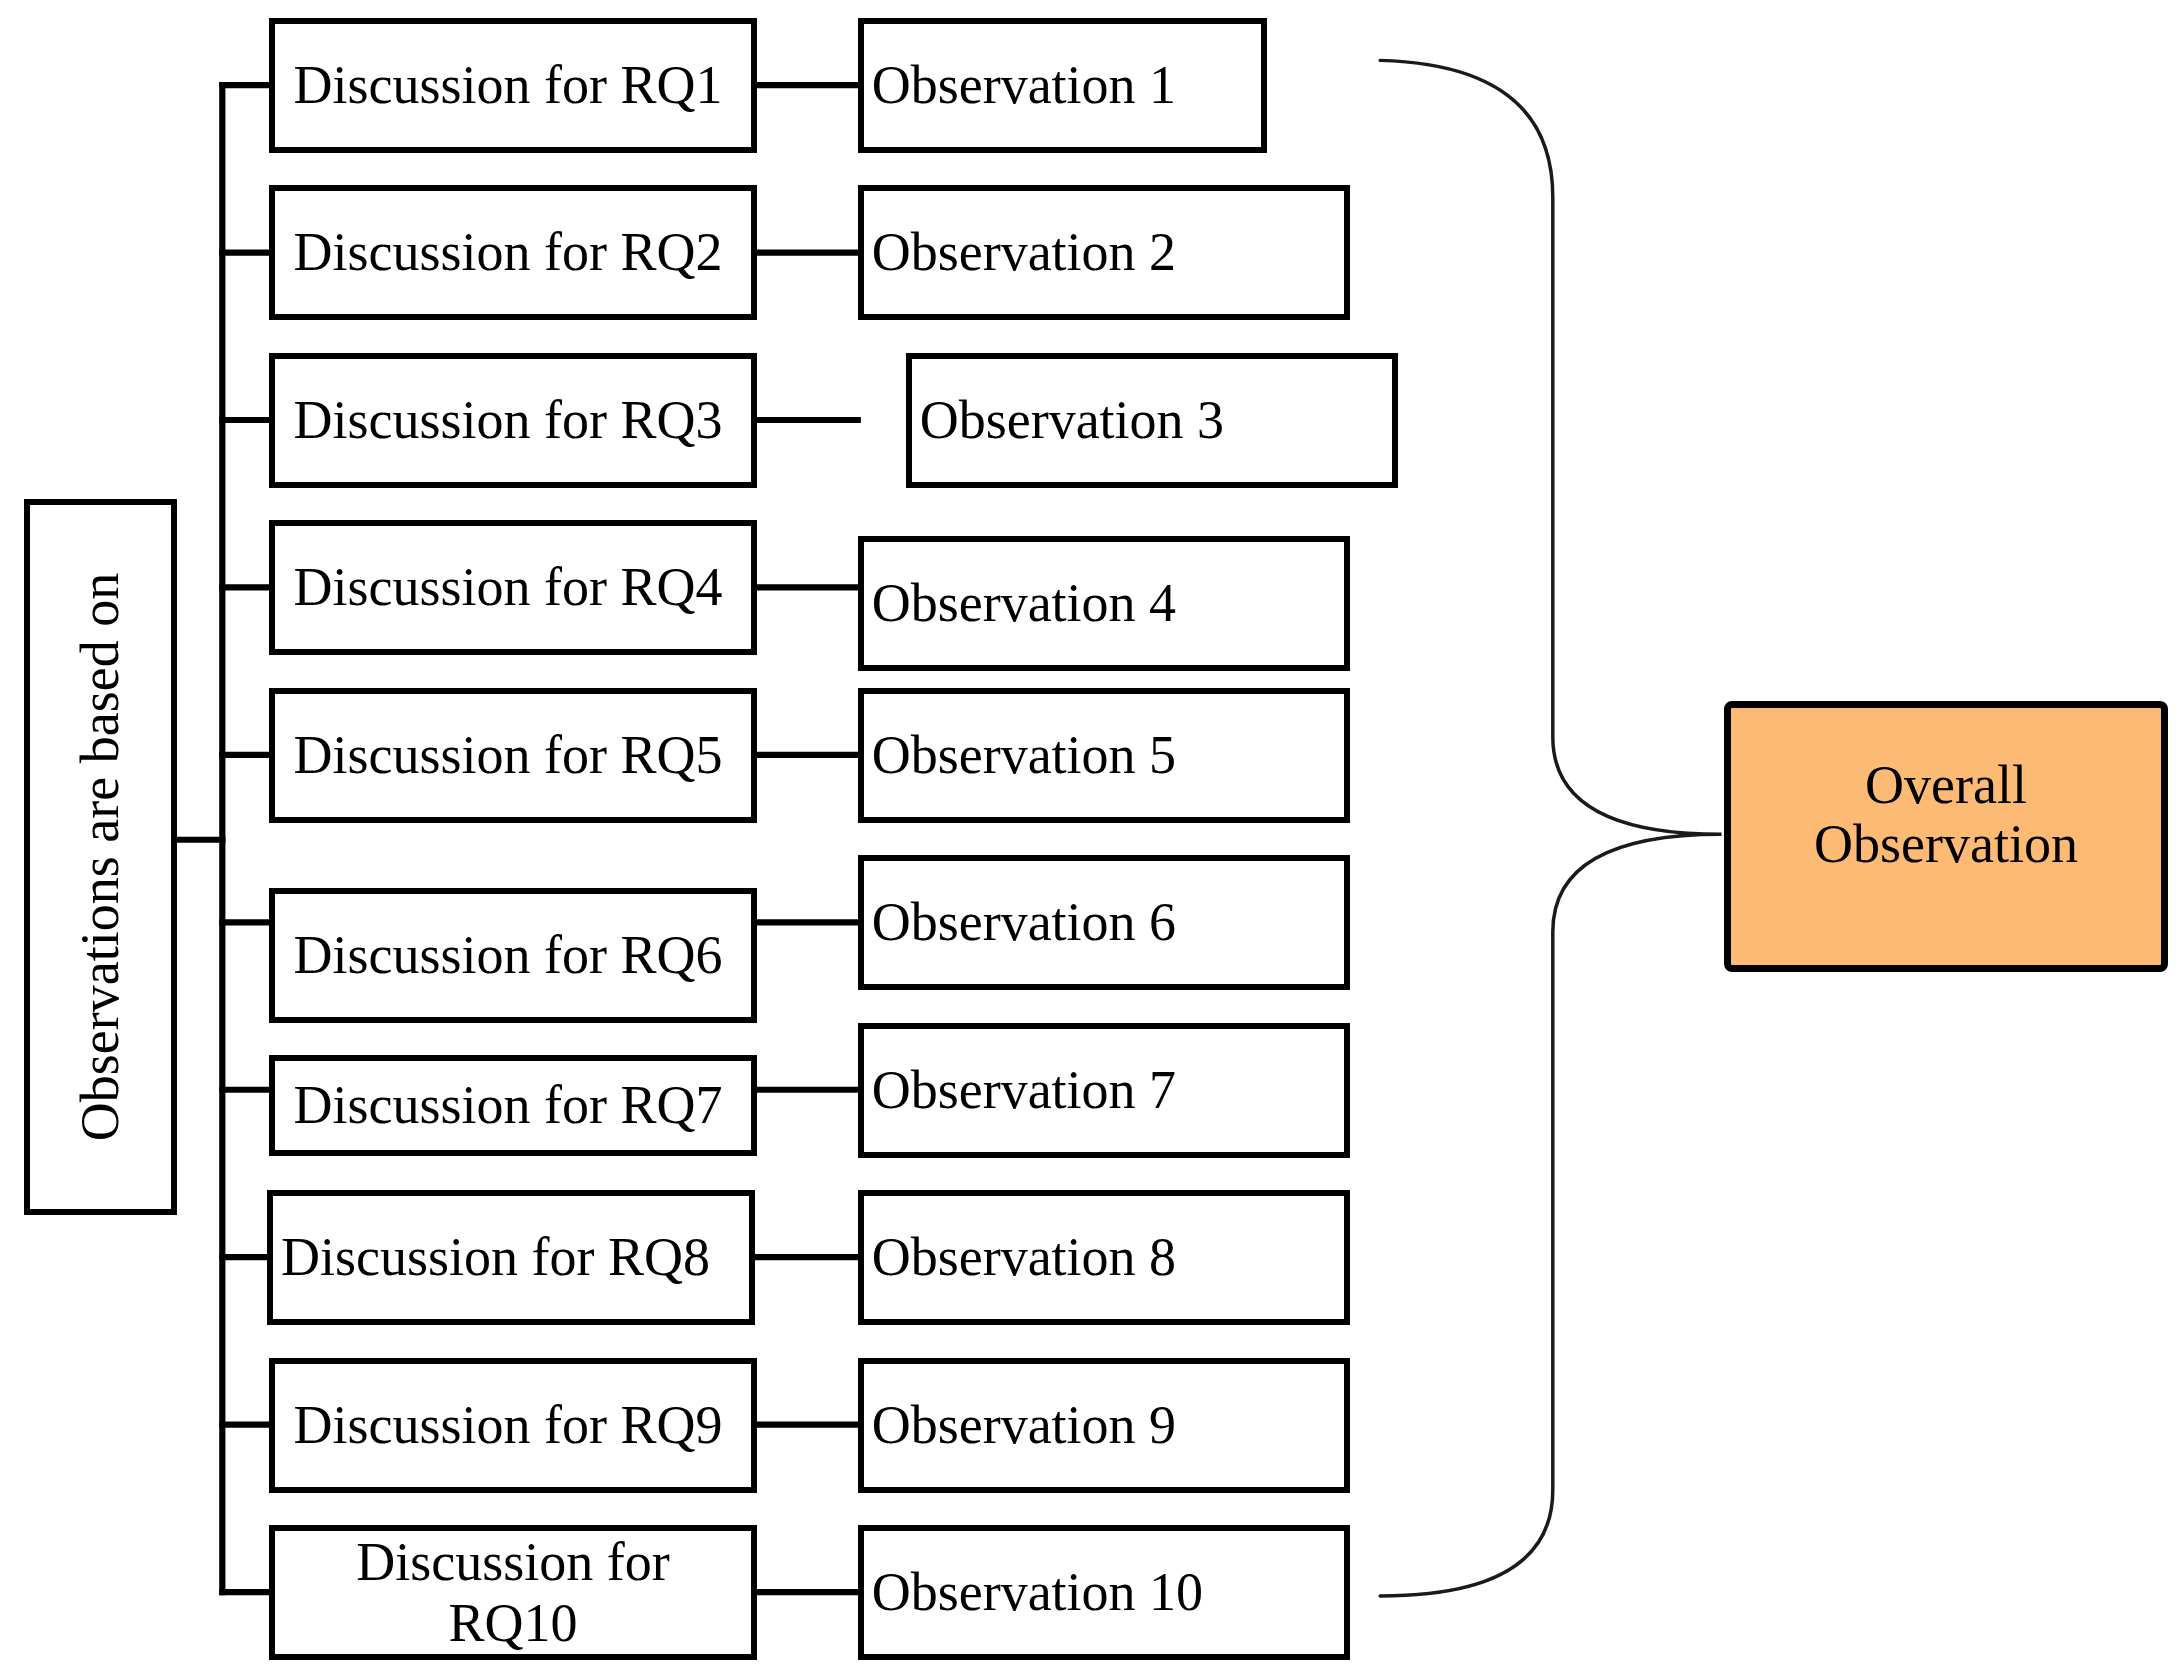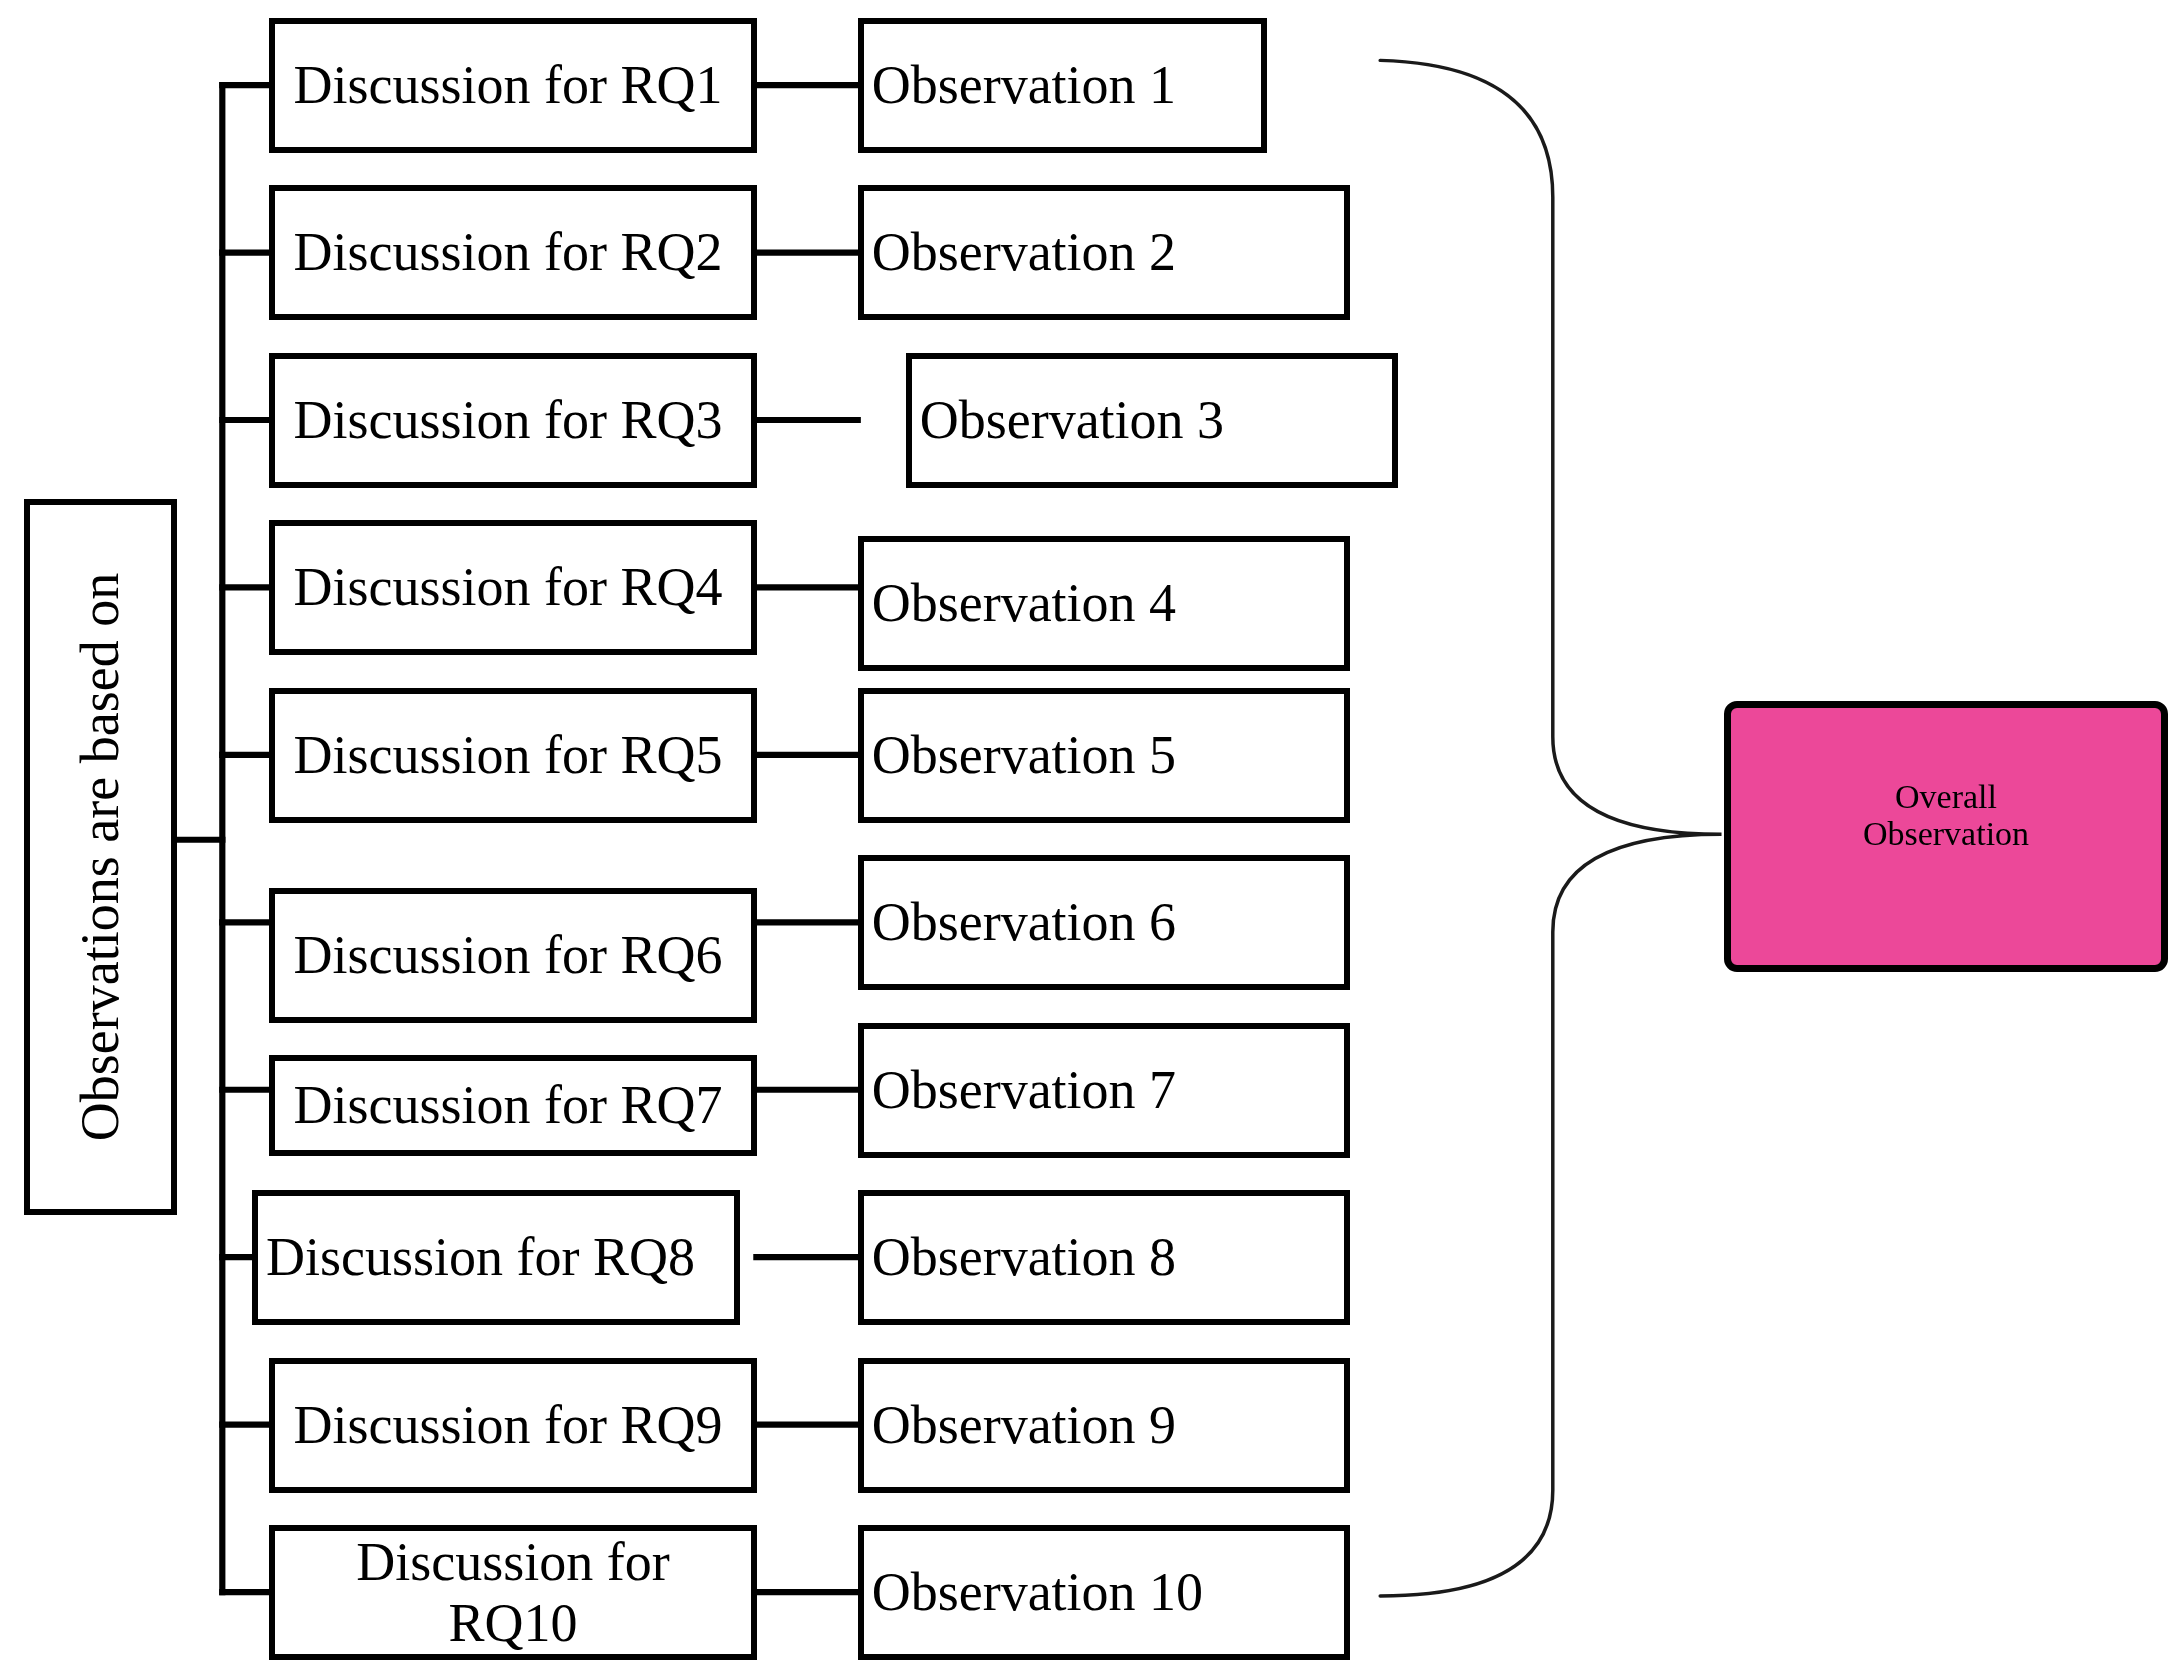--- a/index.html
+++ b/index.html
@@ -45,29 +45,29 @@
   .vtext{
     transform:rotate(-90deg);
     white-space:nowrap;
     font-size:54px;
   }
   .overall-box{
     position:absolute;
     box-sizing:border-box;
     left:1724px; top:701px;
     width:444px; height:271px;
-    background:#ec4899;
+    background:#fdba74;
     border:7px solid #000000;
-    border-radius:13px;
+    border-radius:8px;
     display:flex;
     flex-direction:column;
     align-items:center;
     justify-content:center;
     padding-bottom:43px;
-    font-size:34px;
+    font-size:54px;
     line-height:1.1;
     text-align:center;
   }
 </style>
 </head>
 <body>
 
 <div class="canvas">
 
   <svg id="lines-svg" viewBox="0 0 2820 2168" xmlns="http://www.w3.org/2000/svg">
@@ -136,21 +136,21 @@
       </div>
       <div class="box obs" style="left: 858px; top: 855px; width: 492px; height: 135px;">
         <span>Observation 6</span>
       </div>
       <div class="box disc" style="left: 269px; top: 1023px; width: 488px; height: 101px; margin-top: 32px;">
         <span>Discussion for RQ7</span>
       </div>
       <div class="box obs" style="left: 858px; top: 1023px; width: 492px; height: 135px;">
         <span>Observation 7</span>
       </div>
-      <div class="box disc" style="left: 252px; top: 1190px; width: 488px; height: 135px; padding-left: 8px;">
+      <div class="box disc" style="left: 267px; top: 1190px; width: 488px; height: 135px; padding-left: 8px;">
         <span>Discussion for RQ8</span>
       </div>
       <div class="box obs" style="left: 858px; top: 1190px; width: 492px; height: 135px;">
         <span>Observation 8</span>
       </div>
       <div class="box disc" style="left: 269px; top: 1358px; width: 488px; height: 135px;">
         <span>Discussion for RQ9</span>
       </div>
       <div class="box obs" style="left: 858px; top: 1358px; width: 492px; height: 135px;">
         <span>Observation 9</span>

